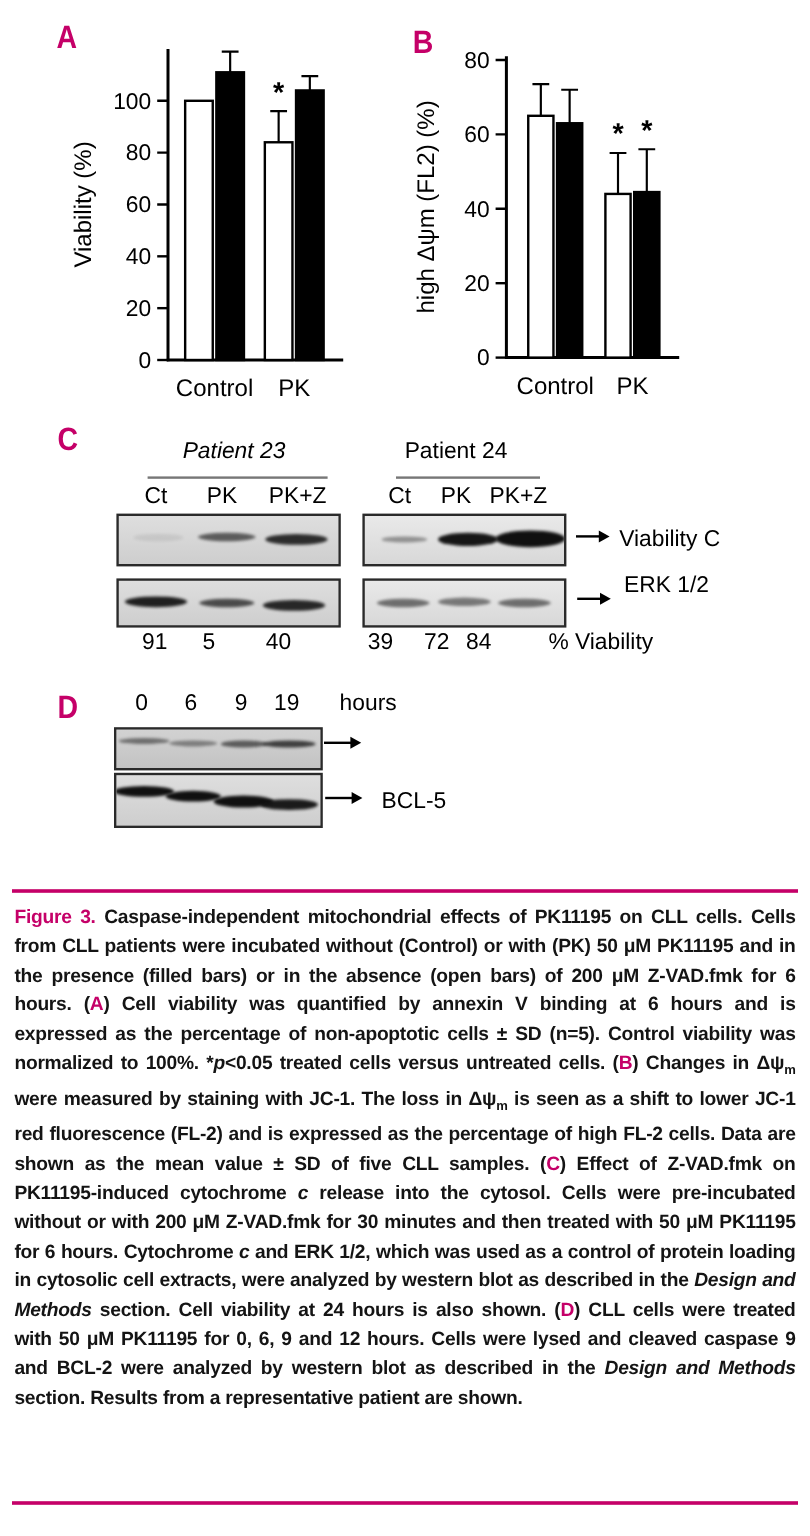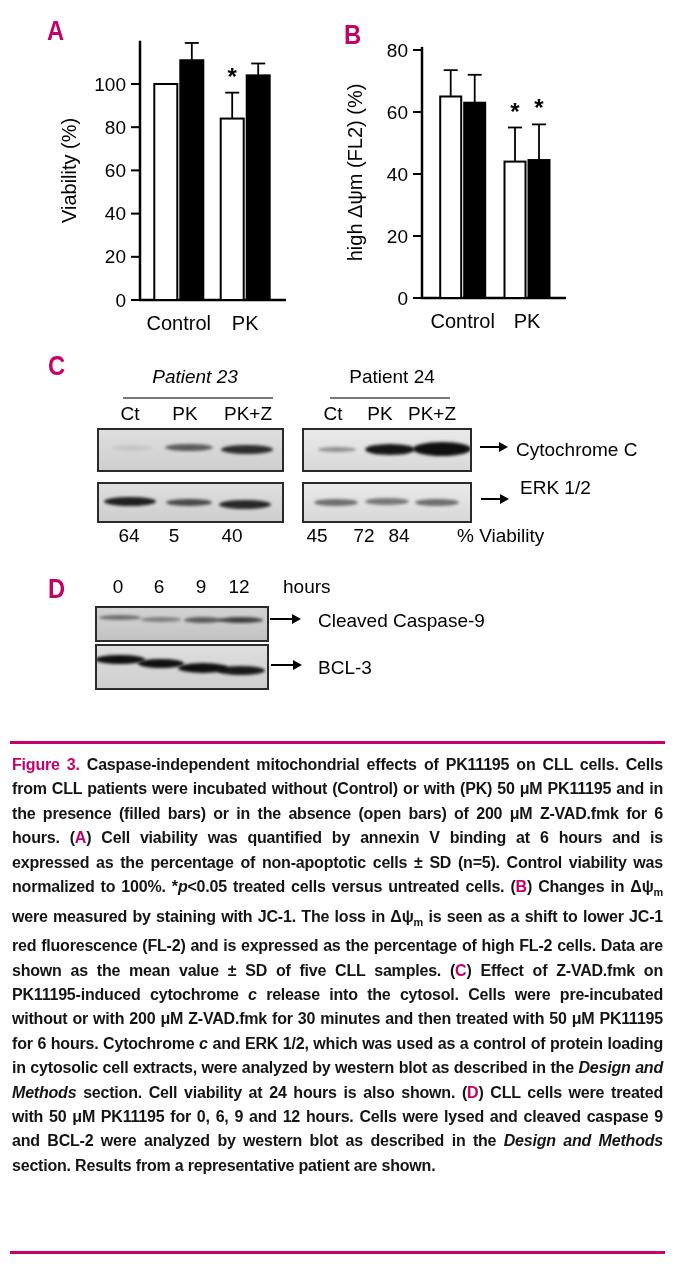--- a/index.html
+++ b/index.html
@@ -93,21 +93,21 @@
         <rect x="188.5" y="146.04999999999998" width="21" height="137.95000000000002" fill="#000" stroke="#000" stroke-width="2"></rect>
         <line x1="199" y1="146.04999999999998" x2="199" y2="110.4" stroke="#000" stroke-width="1.8"></line>
         <line x1="192" y1="110.4" x2="206" y2="110.4" stroke="#000" stroke-width="1.8"></line>
         <text x="199" y="102.4" text-anchor="middle" font-size="24" font-weight="bold">*</text>
         <text x="187" y="314" text-anchor="middle" font-size="20">PK</text>
       </svg></div>
 
   <div class="panel-letter" style="left:48px;top:351px;">C</div>
 
   <div class="flabel center" style="left:195px;top:366px;font-style:italic;">Patient 23</div>
-  <div class="flabel center" style="left:392px;top:366px;">Patient 24</div>
+  <div class="flabel center" style="left:380px;top:366px;">Patient 24</div>
   <div class="hline" style="left:123px;top:397px;width:150px;"></div>
   <div class="hline" style="left:330px;top:397px;width:120px;"></div>
 
   <div class="flabel center" style="left:130px;top:403px;">Ct</div>
   <div class="flabel center" style="left:185px;top:403px;">PK</div>
   <div class="flabel center" style="left:248px;top:403px;">PK+Z</div>
   <div class="flabel center" style="left:333px;top:403px;">Ct</div>
   <div class="flabel center" style="left:380px;top:403px;">PK</div>
   <div class="flabel center" style="left:432px;top:403px;">PK+Z</div>
 
@@ -126,54 +126,53 @@
       <span class="band" style="left: 66.67px; top: 15px; width: 46px; height: 7px; opacity: 0.7;"></span>
       <span class="band" style="left: 120.4px; top: 16px; width: 52px; height: 9px; opacity: 0.88;"></span>
     </div>
   <div class="blot-box bg-light" style="left:302px;top:482px;width:166px;height:37px;">
       <span class="band" style="left: 9.54px; top: 15px; width: 44px; height: 7px; opacity: 0.55;"></span>
       <span class="band" style="left: 61px; top: 14px; width: 44px; height: 7px; opacity: 0.5;"></span>
       <span class="band" style="left: 110.8px; top: 15px; width: 44px; height: 7px; opacity: 0.55;"></span>
     </div>
 
   <div class="arrow" style="left:480px;top:446px;width:20px;"></div>
-  <div class="flabel" style="left:516px;top:439px;">Cytochrome C</div>
+  <div class="flabel" style="left:516px;top:439px;">Viability C</div>
   <div class="arrow" style="left:481px;top:498px;width:20px;"></div>
   <div class="flabel" style="left:520px;top:477px;">ERK 1/2</div>
 
-  <div class="flabel center" style="left:129px;top:525px;">64</div>
+  <div class="flabel center" style="left:129px;top:525px;">91</div>
   <div class="flabel center" style="left:174px;top:525px;">5</div>
   <div class="flabel center" style="left:232px;top:525px;">40</div>
-  <div class="flabel center" style="left:317px;top:525px;">45</div>
+  <div class="flabel center" style="left:317px;top:525px;">39</div>
   <div class="flabel center" style="left:364px;top:525px;">72</div>
   <div class="flabel center" style="left:399px;top:525px;">84</div>
   <div class="flabel" style="left:457px;top:525px;">% Viability</div>
 
   <div class="panel-letter" style="left:48px;top:574px;">D</div>
   <div class="flabel center" style="left:118px;top:576px;">0</div>
   <div class="flabel center" style="left:159px;top:576px;">6</div>
   <div class="flabel center" style="left:201px;top:576px;">9</div>
-  <div class="flabel center" style="left:239px;top:576px;">12</div>
+  <div class="flabel center" style="left:239px;top:576px;">19</div>
   <div class="flabel" style="left:283px;top:576px;">hours</div>
 
   <div class="blot-box bg-mid" style="left:95px;top:606px;width:170px;height:32px;">
       <span class="band" style="left: 1.95px; top: 6.5px; width: 42px; height: 5px; opacity: 0.5;"></span>
       <span class="band" style="left: 43.92px; top: 8.5px; width: 40px; height: 5px; opacity: 0.42;"></span>
       <span class="band" style="left: 87.08px; top: 9px; width: 38px; height: 6px; opacity: 0.6;"></span>
       <span class="band" style="left: 121.99px; top: 9px; width: 44px; height: 6px; opacity: 0.75;"></span>
     </div>
   <div class="blot-box" style="left:95px;top:644px;width:170px;height:42px;">
       <span class="band" style="left: -2.05px; top: 8.5px; width: 50px; height: 9px; opacity: 1;"></span>
       <span class="band" style="left: 40.92px; top: 12.5px; width: 46px; height: 9px; opacity: 1;"></span>
       <span class="band" style="left: 81.08px; top: 17px; width: 50px; height: 10px; opacity: 1;"></span>
       <span class="band" style="left: 119.99px; top: 19.5px; width: 48px; height: 9px; opacity: 0.95;"></span>
     </div>
 
   <div class="arrow" style="left:270px;top:618px;width:23px;"></div>
-  <div class="flabel" style="left:318px;top:610px;">Cleaved Caspase-9</div>
   <div class="arrow" style="left:271px;top:664px;width:23px;"></div>
-  <div class="flabel" style="left:318px;top:657px;">BCL-3</div>
+  <div class="flabel" style="left:318px;top:657px;">BCL-5</div>
 
   <div class="rule" style="top:741px;"></div>
   <div class="caption"><span class="mag">Figure 3. </span><span>Caspase-independent mitochondrial effects of PK11195 on CLL cells. Cells from CLL patients were incubated without (Control) or with (PK) 50 μM PK11195 and in the presence (filled bars) or in the absence (open bars) of 200 μM Z-VAD.fmk for 6 hours. (</span><span class="mag">A</span><span>) Cell viability was quantified by annexin V binding at 6 hours and is expressed as the percentage of non-apoptotic cells ± SD (n=5). Control viability was normalized to 100%. *</span><span class="it">p</span><span>&lt;0.05 treated cells versus untreated cells. (</span><span class="mag">B</span><span>) Changes in Δψ</span><span class="sub">m</span><span> were measured by staining with JC-1. The loss in Δψ</span><span class="sub">m</span><span> is seen as a shift to lower JC-1 red fluorescence (FL-2) and is expressed as the percentage of high FL-2 cells. Data are shown as the mean value ± SD of five CLL samples. (</span><span class="mag">C</span><span>) Effect of Z-VAD.fmk on PK11195-induced cytochrome </span><span class="it">c</span><span> release into the cytosol. Cells were pre-incubated without or with 200 μM Z-VAD.fmk for 30 minutes and then treated with 50 μM PK11195 for 6 hours. Cytochrome </span><span class="it">c</span><span> and ERK 1/2, which was used as a control of protein loading in cytosolic cell extracts, were analyzed by western blot as described in the </span><span class="it">Design and Methods</span><span> section. Cell viability at 24 hours is also shown. (</span><span class="mag">D</span><span>) CLL cells were treated with 50 μM PK11195 for 0, 6, 9 and 12 hours. Cells were lysed and cleaved caspase 9 and BCL-2 were analyzed by western blot as described in the </span><span class="it">Design and Methods</span><span> section. Results from a representative patient are shown.</span></div>
   <div class="rule" style="top:1251px;"></div>
 
 </div>
 
 </body></html>

